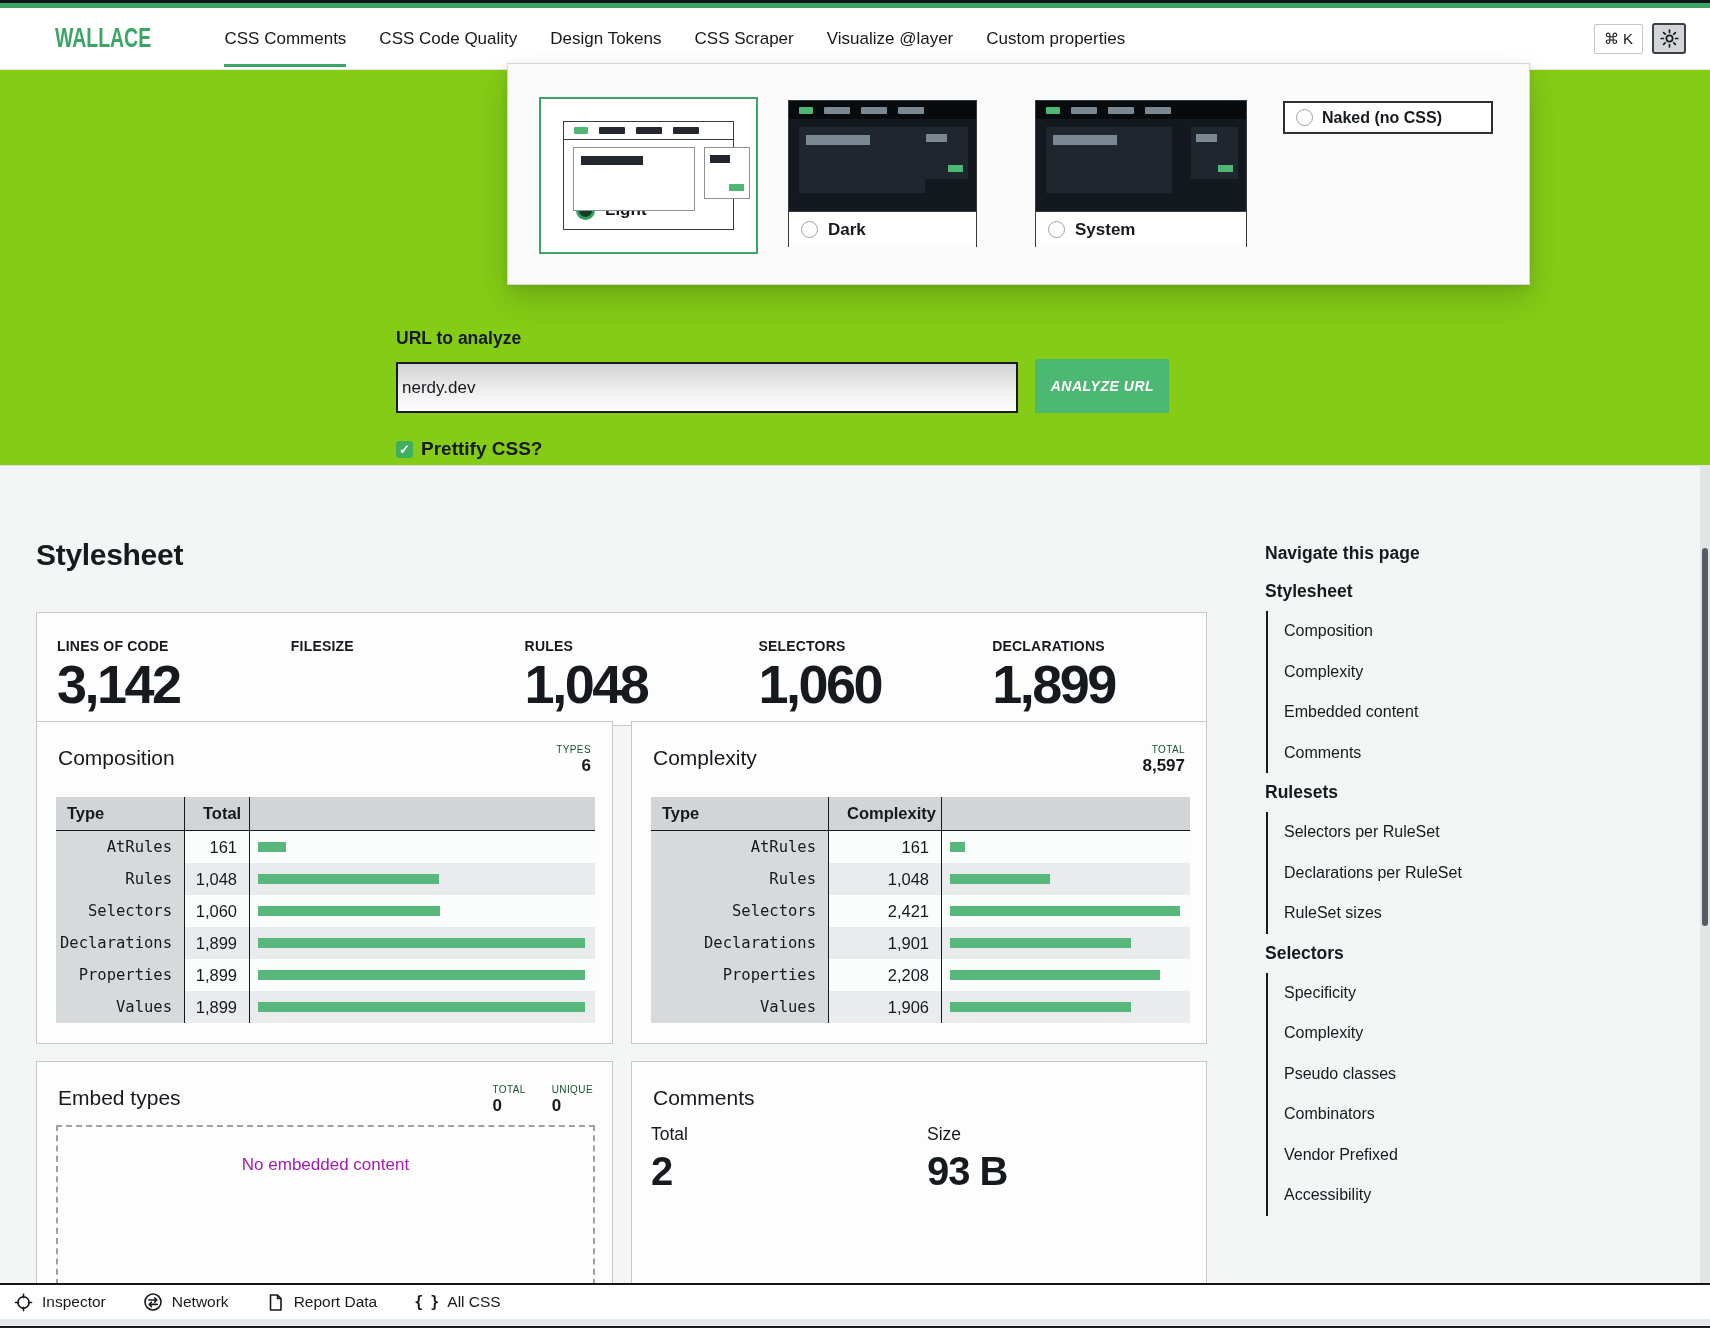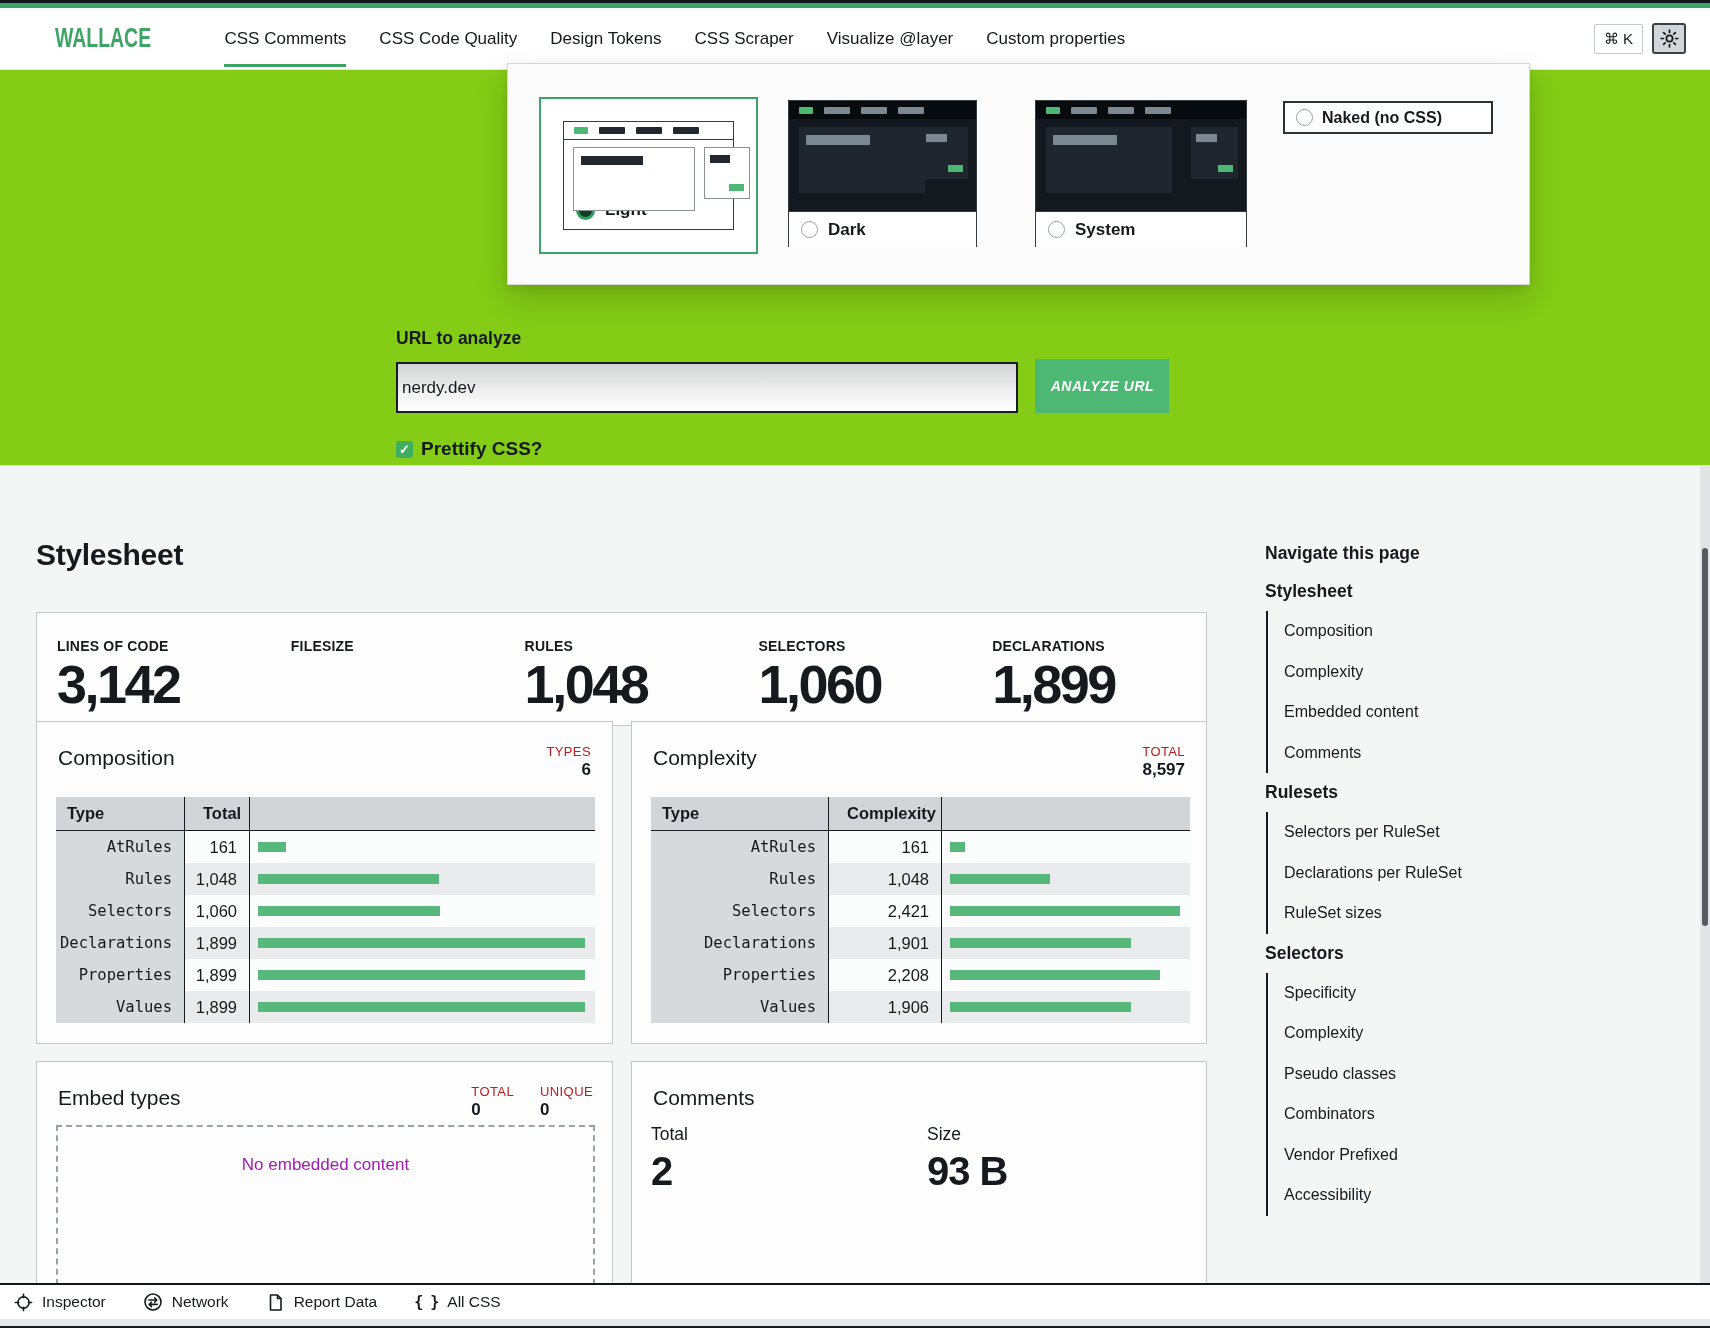--- a/index.html
+++ b/index.html
@@ -67,21 +67,21 @@
   .main { position:absolute; left:0; top:465px; right:0; bottom:0; background:#f4f5f5; border-top:1px solid #dcdddd; }
   .report-title { position:absolute; left:36px; top:72px; font-size:30px; font-weight:700; letter-spacing:-.3px; }
   .panel { position:absolute; background:#fdfdfe; border:1px solid #c5c8ca; }
   .stats { left:36px; top:123px; width:1171px; height:114px; display:grid; grid-template-columns:repeat(5,1fr); align-content:start; padding-top:25px;margin-top:23px; }
   .stat { padding-left:20px; }
   .stat-label { font-size:14px; font-weight:700; letter-spacing:.2px; }
   .stat-value { margin-top:3px; font-size:54px; font-weight:800; letter-spacing:-2.5px; line-height:1; white-space:nowrap; }
 
   .card-head { position:absolute; left:21px; top:24px; font-size:21px; font-weight:500; }
   .card-meta { position:absolute; right:21px; top:22px; text-align:right; }
-  .meta-label { font-size:13px; letter-spacing:.4px; color:#b91c1c; }
+  .meta-label { font-size:10px; letter-spacing:.4px; color:#14532d; }
   .meta-value { font-size:17px; font-weight:700; margin-top:1px; }
 
   .comp-panel { left:36px; top:255px; width:577px; height:323px; }
   .cplx-panel { left:631px; top:255px; width:576px; height:323px; }
   .dtable { position:absolute; left:19px; top:75px; width:539px; font-size:16.5px; }
   .trow { display:grid; height:32px; }
   .comp-cols { grid-template-columns:129px 65px 1fr; }
   .cplx-cols { grid-template-columns:178px 113px 1fr; }
   .thead { height:34px; background:#d2d5d7; font-weight:700; border-bottom:1.5px solid #16191d; }
   .thead > div { display:flex; align-items:center; }

